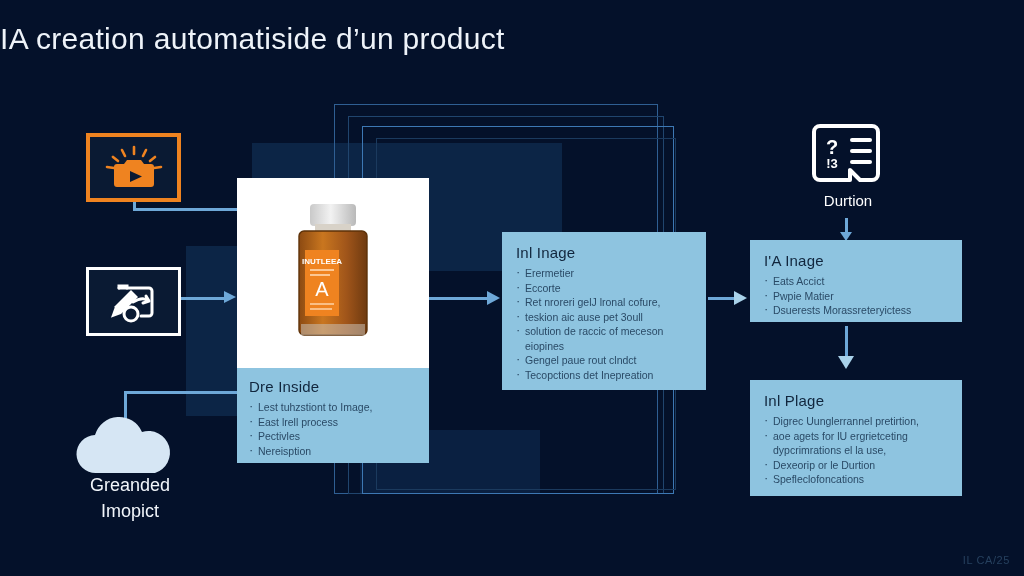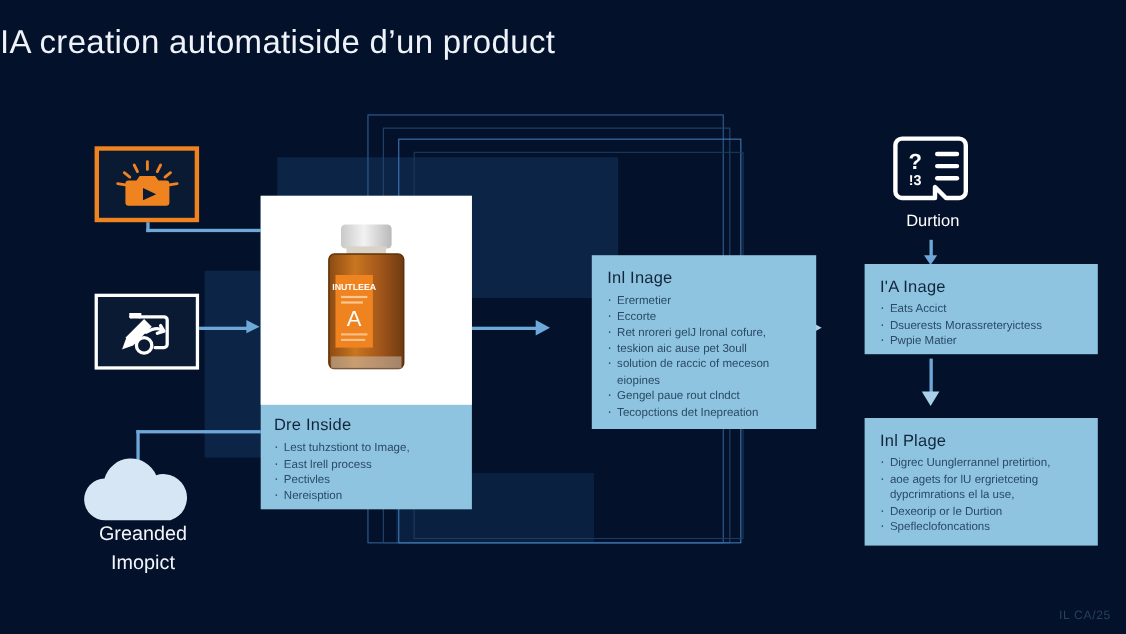--- a/index.html
+++ b/index.html
@@ -37,21 +37,21 @@
 
   
   .card { position:absolute; left:237px; top:178px; width:192px; height:285px; background:#8ec4e0; }
   .card-photo {
     position:absolute; left:0; top:0; width:192px; height:190px;
     background:#ffffff; display:flex; align-items:center; justify-content:center;
   }
   .card-body { position:absolute; left:0; top:190px; width:180px; padding:10px 12px 0 12px; }
 
   
-  .panel { position:absolute; background:#8ec4e0; padding:12px 14px 10px 14px;margin-left:36px; }
+  .panel { position:absolute; background:#8ec4e0; padding:12px 14px 10px 14px; }
   .p-mid   { left:502px; top:232px; width:204px; height:158px; }
   .p-tr    { left:750px; top:240px; width:212px; height:82px; }
   .p-br    { left:750px; top:380px; width:212px; height:116px; }
 
   .p-title { color:#11263d; font-size:15px; font-weight:400; margin-bottom:5px; letter-spacing:.2px; }
   .card .p-title { font-size:15px; }
   ul.bul { list-style:none; }
   ul.bul li {
     color:#2a4a66; font-size:10.5px; line-height:14.5px;
     position:relative; padding-left:9px; white-space:normal;
@@ -208,22 +208,22 @@
       <line x1="44" y1="31" x2="62" y2="31"></line>
       <line x1="44" y1="42" x2="62" y2="42"></line>
     </g>
   </svg>
   <div class="lbl lbl-newnlegu">Durtion</div>
 
   <div class="panel p-tr">
     <div class="p-title">I'A Inage</div>
     <ul class="bul">
       <li>Eats Accict</li>
+      <li>Pwpie Matier</li>
       <li>Dsuerests Morassreteryictess</li>
-      <li>Pwpie Matier</li>
     </ul>
   </div>
 
   <div class="panel p-br">
     <div class="p-title">Inl Plage</div>
     <ul class="bul">
       <li>Digrec Uunglerrannel pretirtion,</li>
       <li>aoe agets for lU ergrietceting dypcrimrations el la use,</li>
       <li>Dexeorip or le Durtion</li>
       <li>Spefleclofoncations</li>

